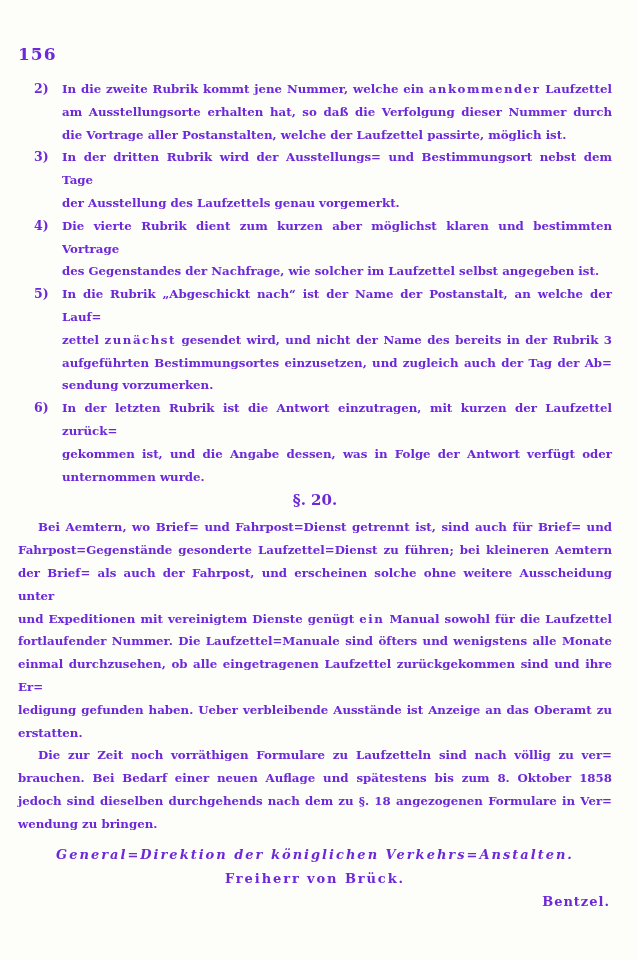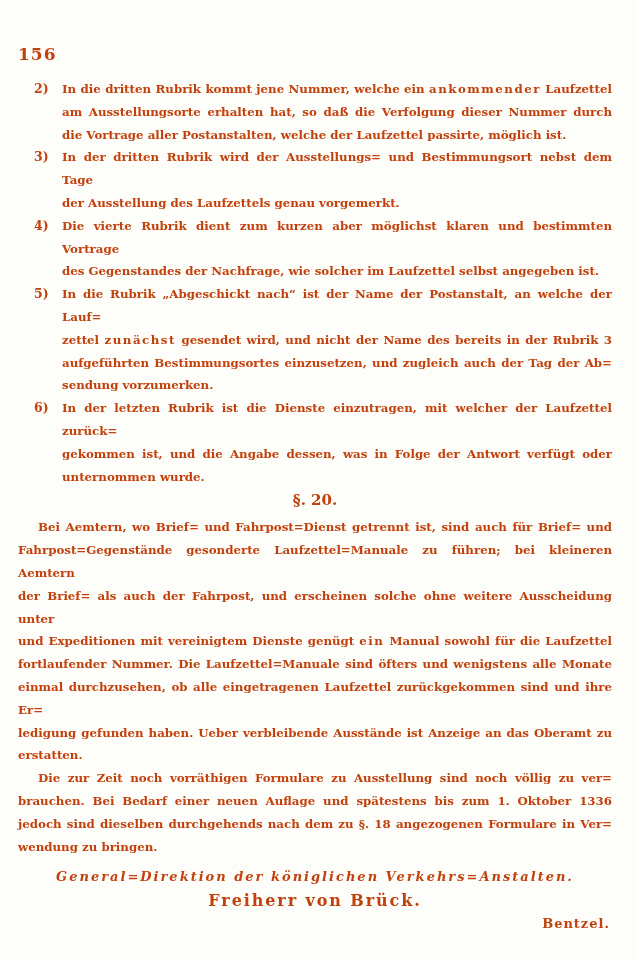--- a/index.html
+++ b/index.html
@@ -4,52 +4,52 @@
 <style>
   html,body{margin:0;padding:0;background:#e9e9e6;}
   .sheet{
     position:relative;
     width:637px;height:960px;
     margin:0 auto;
     background:#fdfdfa;
     overflow:hidden;
     font-family:"DejaVu Serif","Liberation Serif",serif;
     font-weight:700;
-    color:#c2410c;
+    color:#6d28d9;
   }
   .content{padding:44px 25px 0 18px;}
   .page-number{font-size:17px;line-height:20px;letter-spacing:1px;}
   .list{margin-top:14px;}
   .item{position:relative;padding-left:44px;font-size:11.8px;line-height:22.8px;}
   .num{position:absolute;left:16px;top:0;font-size:12.5px;}
   .jl{text-align:justify;text-align-last:justify;}
   .ll{text-align:left;text-align-last:left;}
   .sperr{letter-spacing:1.5px;}
   .heading{margin-top:0;text-align:center;font-size:15px;line-height:24px;}
   .para{font-size:11.8px;line-height:22.8px;}
   .p1{margin-top:4px;}
   .ti{text-indent:20px;}
   .dateline{font-size:13px;line-height:22.8px;padding-left:20px;}
   .sig-org{margin-top:9px;text-align:center;font-size:13px;letter-spacing:2px;line-height:20px;font-style:italic;}
-  .sig-name{margin-top:4px;text-align:center;font-size:16px;letter-spacing:1.9px;line-height:20px;}
+  .sig-name{margin-top:4px;text-align:center;font-size:13px;letter-spacing:1.9px;line-height:20px;}
   .sig-counter{margin-top:3px;text-align:right;font-size:13px;letter-spacing:1px;line-height:20px;padding-right:2px;}
 </style>
 </head>
 <body>
 
 <div class="sheet">
   <div class="content">
 
     <div class="page-number">156</div>
 
     <div class="list">
 
       <div class="item">
         <span class="num">2)</span>
-        <div class="jl"><span>In die dritten Rubrik kommt jene Nummer, welche ein </span><span class="sperr">ankommender</span><span> Laufzettel</span></div>
+        <div class="jl"><span>In die zweite Rubrik kommt jene Nummer, welche ein </span><span class="sperr">ankommender</span><span> Laufzettel</span></div>
         <div class="jl">am Ausstellungsorte erhalten hat, so daß die Verfolgung dieser Nummer durch</div>
         <div class="ll">die Vortrage aller Postanstalten, welche der Laufzettel passirte, möglich ist.</div>
       </div>
 
       <div class="item">
         <span class="num">3)</span>
         <div class="jl">In der dritten Rubrik wird der Ausstellungs= und Bestimmungsort nebst dem Tage</div>
         <div class="ll">der Ausstellung des Laufzettels genau vorgemerkt.</div>
       </div>
 
@@ -62,43 +62,43 @@
       <div class="item">
         <span class="num">5)</span>
         <div class="jl">In die Rubrik „Abgeschickt nach“ ist der Name der Postanstalt, an welche der Lauf=</div>
         <div class="jl"><span>zettel </span><span class="sperr">zunächst</span><span> gesendet wird, und nicht der Name des bereits in der Rubrik 3</span></div>
         <div class="jl">aufgeführten Bestimmungsortes einzusetzen, und zugleich auch der Tag der Ab=</div>
         <div class="ll">sendung vorzumerken.</div>
       </div>
 
       <div class="item">
         <span class="num">6)</span>
-        <div class="jl">In der letzten Rubrik ist die Dienste einzutragen, mit welcher der Laufzettel zurück=</div>
+        <div class="jl">In der letzten Rubrik ist die Antwort einzutragen, mit kurzen der Laufzettel zurück=</div>
         <div class="jl">gekommen ist, und die Angabe dessen, was in Folge der Antwort verfügt oder</div>
         <div class="ll">unternommen wurde.</div>
       </div>
 
     </div>
 
     <div class="heading">§. 20.</div>
 
     <div class="para p1">
       <div class="jl ti">Bei Aemtern, wo Brief= und Fahrpost=Dienst getrennt ist, sind auch für Brief= und</div>
-      <div class="jl">Fahrpost=Gegenstände gesonderte Laufzettel=Manuale zu führen; bei kleineren Aemtern</div>
+      <div class="jl">Fahrpost=Gegenstände gesonderte Laufzettel=Dienst zu führen; bei kleineren Aemtern</div>
       <div class="jl">der Brief= als auch der Fahrpost, und erscheinen solche ohne weitere Ausscheidung unter</div>
       <div class="jl"><span>und Expeditionen mit vereinigtem Dienste genügt </span><span class="sperr">ein</span><span> Manual sowohl für die Laufzettel</span></div>
       <div class="jl">fortlaufender Nummer. Die Laufzettel=Manuale sind öfters und wenigstens alle Monate</div>
       <div class="jl">einmal durchzusehen, ob alle eingetragenen Laufzettel zurückgekommen sind und ihre Er=</div>
       <div class="jl">ledigung gefunden haben. Ueber verbleibende Ausstände ist Anzeige an das Oberamt zu</div>
       <div class="ll">erstatten.</div>
     </div>
 
     <div class="para">
-      <div class="jl ti">Die zur Zeit noch vorräthigen Formulare zu Ausstellung sind noch völlig zu ver=</div>
-      <div class="jl">brauchen. Bei Bedarf einer neuen Auflage und spätestens bis zum 1. Oktober 1336</div>
+      <div class="jl ti">Die zur Zeit noch vorräthigen Formulare zu Laufzetteln sind nach völlig zu ver=</div>
+      <div class="jl">brauchen. Bei Bedarf einer neuen Auflage und spätestens bis zum 8. Oktober 1858</div>
       <div class="jl">jedoch sind dieselben durchgehends nach dem zu §. 18 angezogenen Formulare in Ver=</div>
       <div class="ll">wendung zu bringen.</div>
     </div>
 
 
     <div class="sig-org">General=Direktion der königlichen Verkehrs=Anstalten.</div>
     <div class="sig-name">Freiherr von Brück.</div>
     <div class="sig-counter">Bentzel.</div>
 
   </div>

